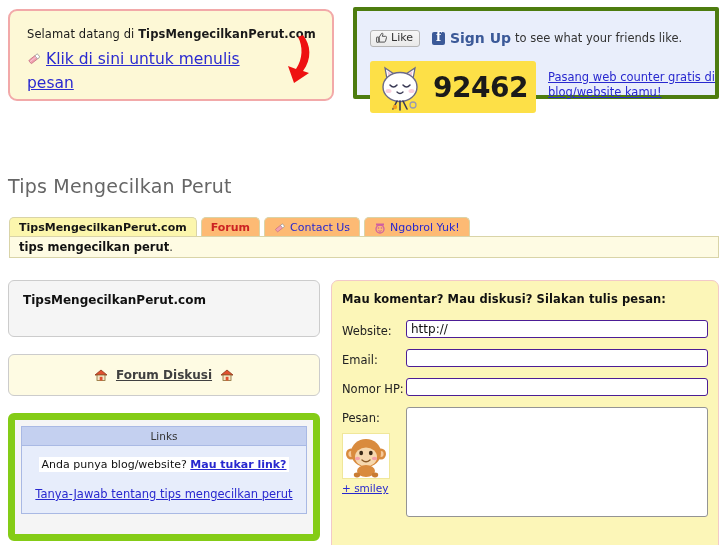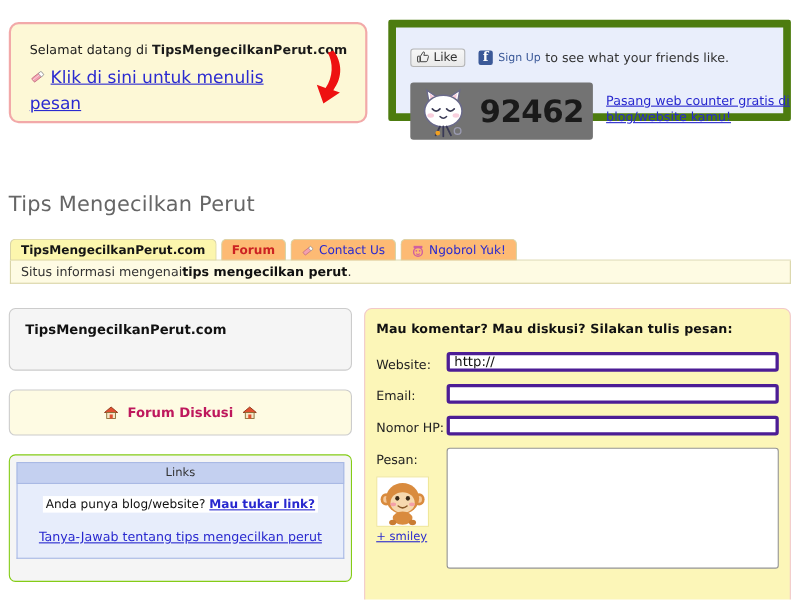--- a/index.html
+++ b/index.html
@@ -16,21 +16,20 @@
     color: #222222;
     position: relative;
   }
 
   
   .top-row {
     position: absolute;
     left: 0; top: 0;
     width: 727px;
     height: 130px;
-    margin-top: 11px;
   }
 
   
   .welcome-box {
     position: absolute;
     left: 8px; top: 9px;
     width: 326px;
     height: 92px;
     background: #fdf8d6;
     border: 2px solid #f2a9a9;
@@ -71,21 +70,21 @@
     width: 46px; height: 58px;
   }
 
   
   .fb-panel {
     position: absolute;
     left: 353px; top: 7px;
     width: 366px;
     height: 92px;
     background: #e9eefb;
-    border: 7px solid #4d7c0f;
+    border: 4px solid #4d7c0f;
     border-radius: 2px;
     box-sizing: border-box;
   }
   .fb-bar {
     position: absolute;
     left: 13px; top: 17px;
     height: 20px;
     display: flex;
     align-items: center;
   }
@@ -123,41 +122,42 @@
     position: absolute;
     left: 4px; top: -2px;
     color: #ffffff;
     font-family: "DejaVu Serif", "Liberation Serif", serif;
     font-weight: bold;
     font-size: 12px;
     line-height: 15px;
   }
   .fb-signup {
     color: #3b5998;
-    font-size: 10px;
-    cursor: pointer;
+    font-size: 14px;
+    cursor: pointer;
+    font-weight: bold;
   }
   .fb-text {
     color: #333333;
     font-size: 11.5px;
     margin-left: 4px;
   }
 
   .counter-row {
     position: absolute;
     left: 13px; top: 50px;
     width: 340px;
     height: 52px;
   }
   .counter-box {
     position: absolute;
     left: 0; top: 0;
     width: 166px;
     height: 52px;
-    background: #737373;
+    background: #fde047;
     border-radius: 3px;
     display: flex;
     align-items: center;
   }
   .cat-icon {
     width: 54px; height: 48px;
     margin-left: 5px;
     position: relative;
     flex: none;
   }
@@ -289,29 +289,30 @@
     justify-content: center;
     margin-bottom: 17px;
   }
   .house-icon {
     display: inline-block;
     width: 14px; height: 14px;
     position: relative;
     vertical-align: -3px;
   }
   .forum-link {
-    color: #be185d;
+    color: #404040;
     font-size: 12px;
     font-weight: bold;
+    text-decoration: underline;
     margin: 0 8px;
     cursor: pointer;
   }
   .box-links {
     background: #f5f5f5;
-    border: 1px solid #84cc16;
+    border: 7px solid #84cc16;
     padding: 6px 6px 20px 6px;
   }
   .links-header {
     background: #c4d0f0;
     border: 1px solid #a9b9e4;
     text-align: center;
     font-size: 10.5px;
     color: #333;
     padding: 3px 0;
     box-sizing: border-box;
@@ -375,21 +376,21 @@
     width: 64px;
     flex: none;
     font-size: 11.5px;
     color: #222;
     padding-top: 4px;
   }
   .form-input {
     flex: 1;
     height: 18px;
     background: #ffffff;
-    border: 3px solid #4c1d95;
+    border: 1px solid #4c1d95;
     border-radius: 3px;
     box-sizing: border-box;
     font-family: "DejaVu Sans", "Liberation Sans", sans-serif;
     font-size: 12px;
     color: #111;
     padding: 0 4px;
     outline: none;
   }
   .form-textarea {
     flex: 1;
@@ -527,21 +528,20 @@
         <circle cx="4.5" cy="6" r="0.8" fill="#d060a0"></circle>
         <circle cx="7.5" cy="6" r="0.8" fill="#d060a0"></circle>
         <path d="M4.3 8.6 q1.7 1.5 3.4 0" stroke="#d060a0" stroke-width="1" fill="none"></path>
       </svg>
     </span>
     <span class="tab-link">Ngobrol Yuk!</span>
   </div>
 </div>
 <div class="tab-strip-line"></div>
 <div class="tab-content">
-  <span>Situs informasi mengenai </span>
     <b>tips mengecilkan perut</b>
     <span>.</span>
 </div>
 
 <div class="left-col">
 
   <div class="box box-about">
     <div class="about-title">TipsMengecilkanPerut.com</div>
   </div>
 

